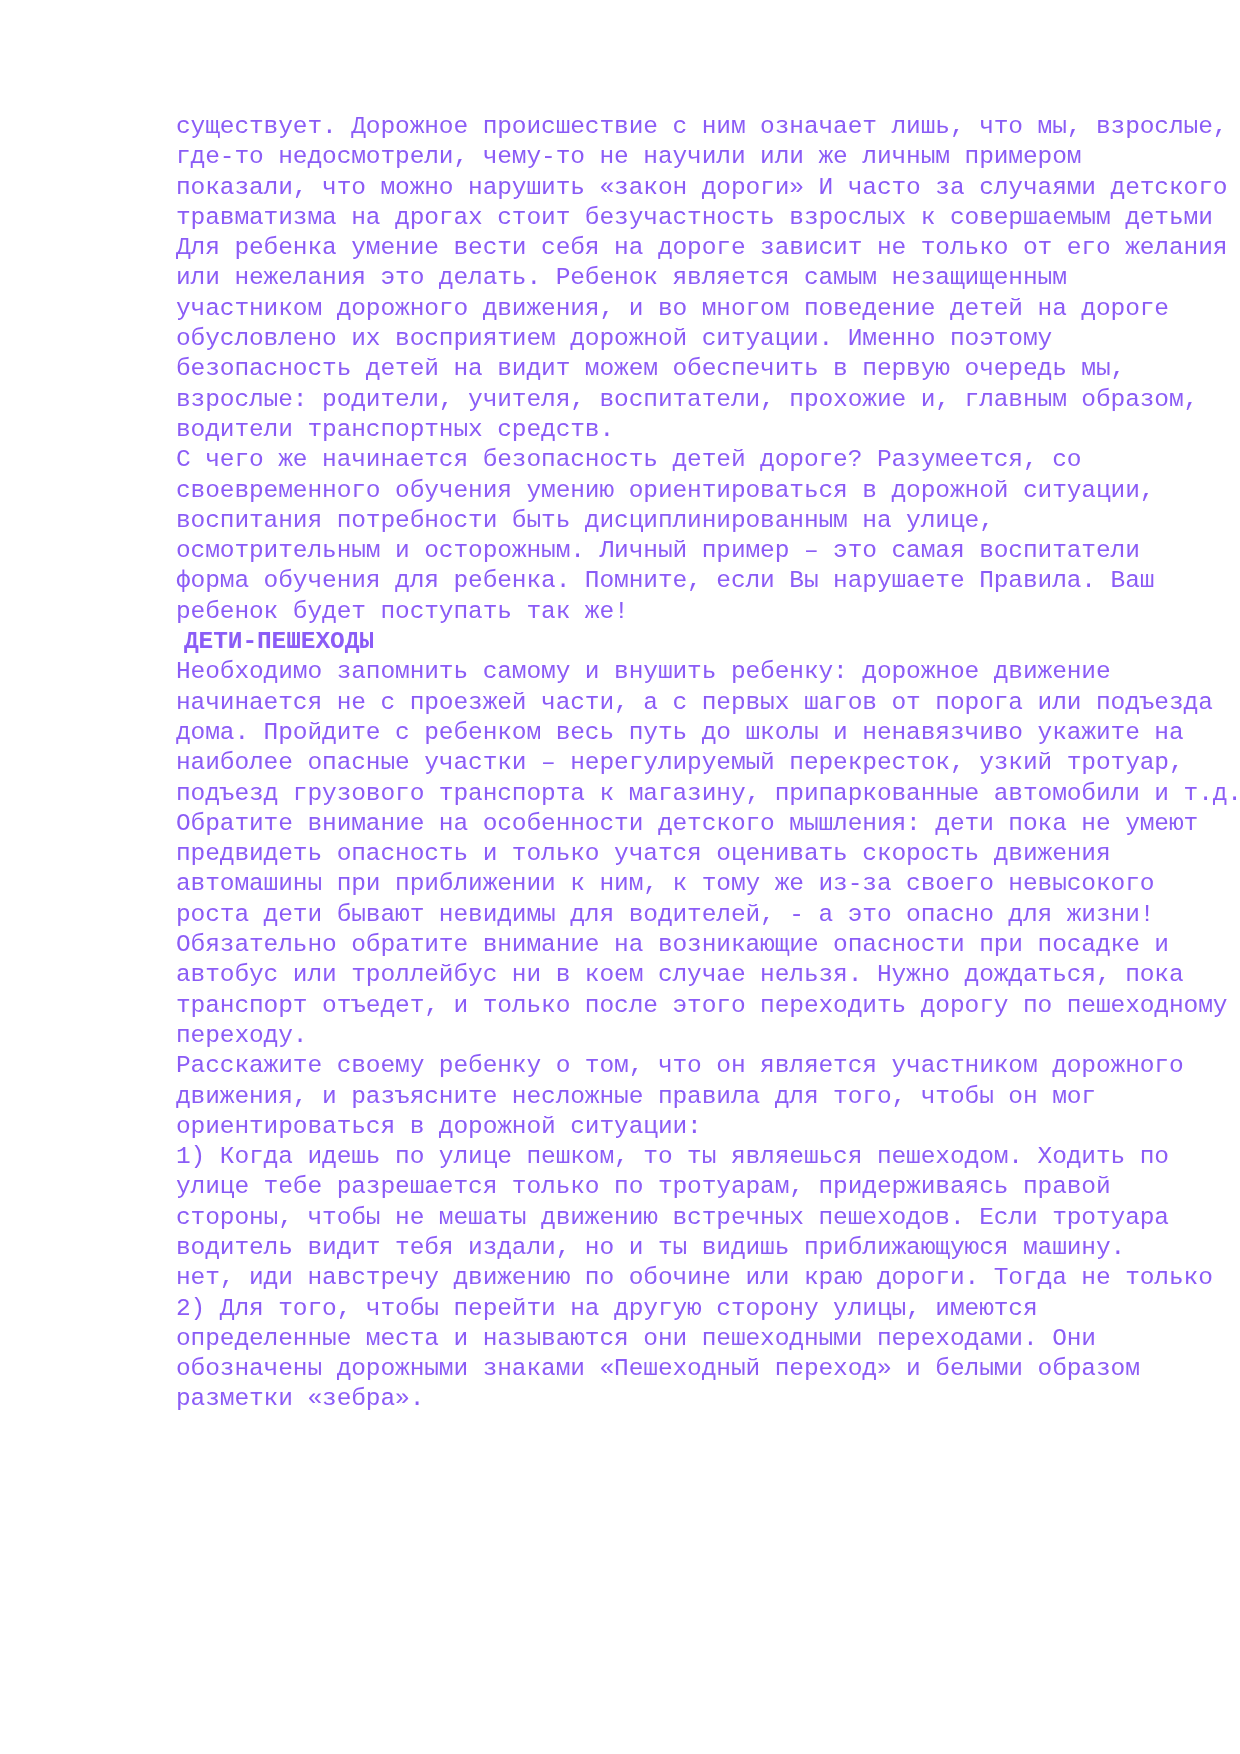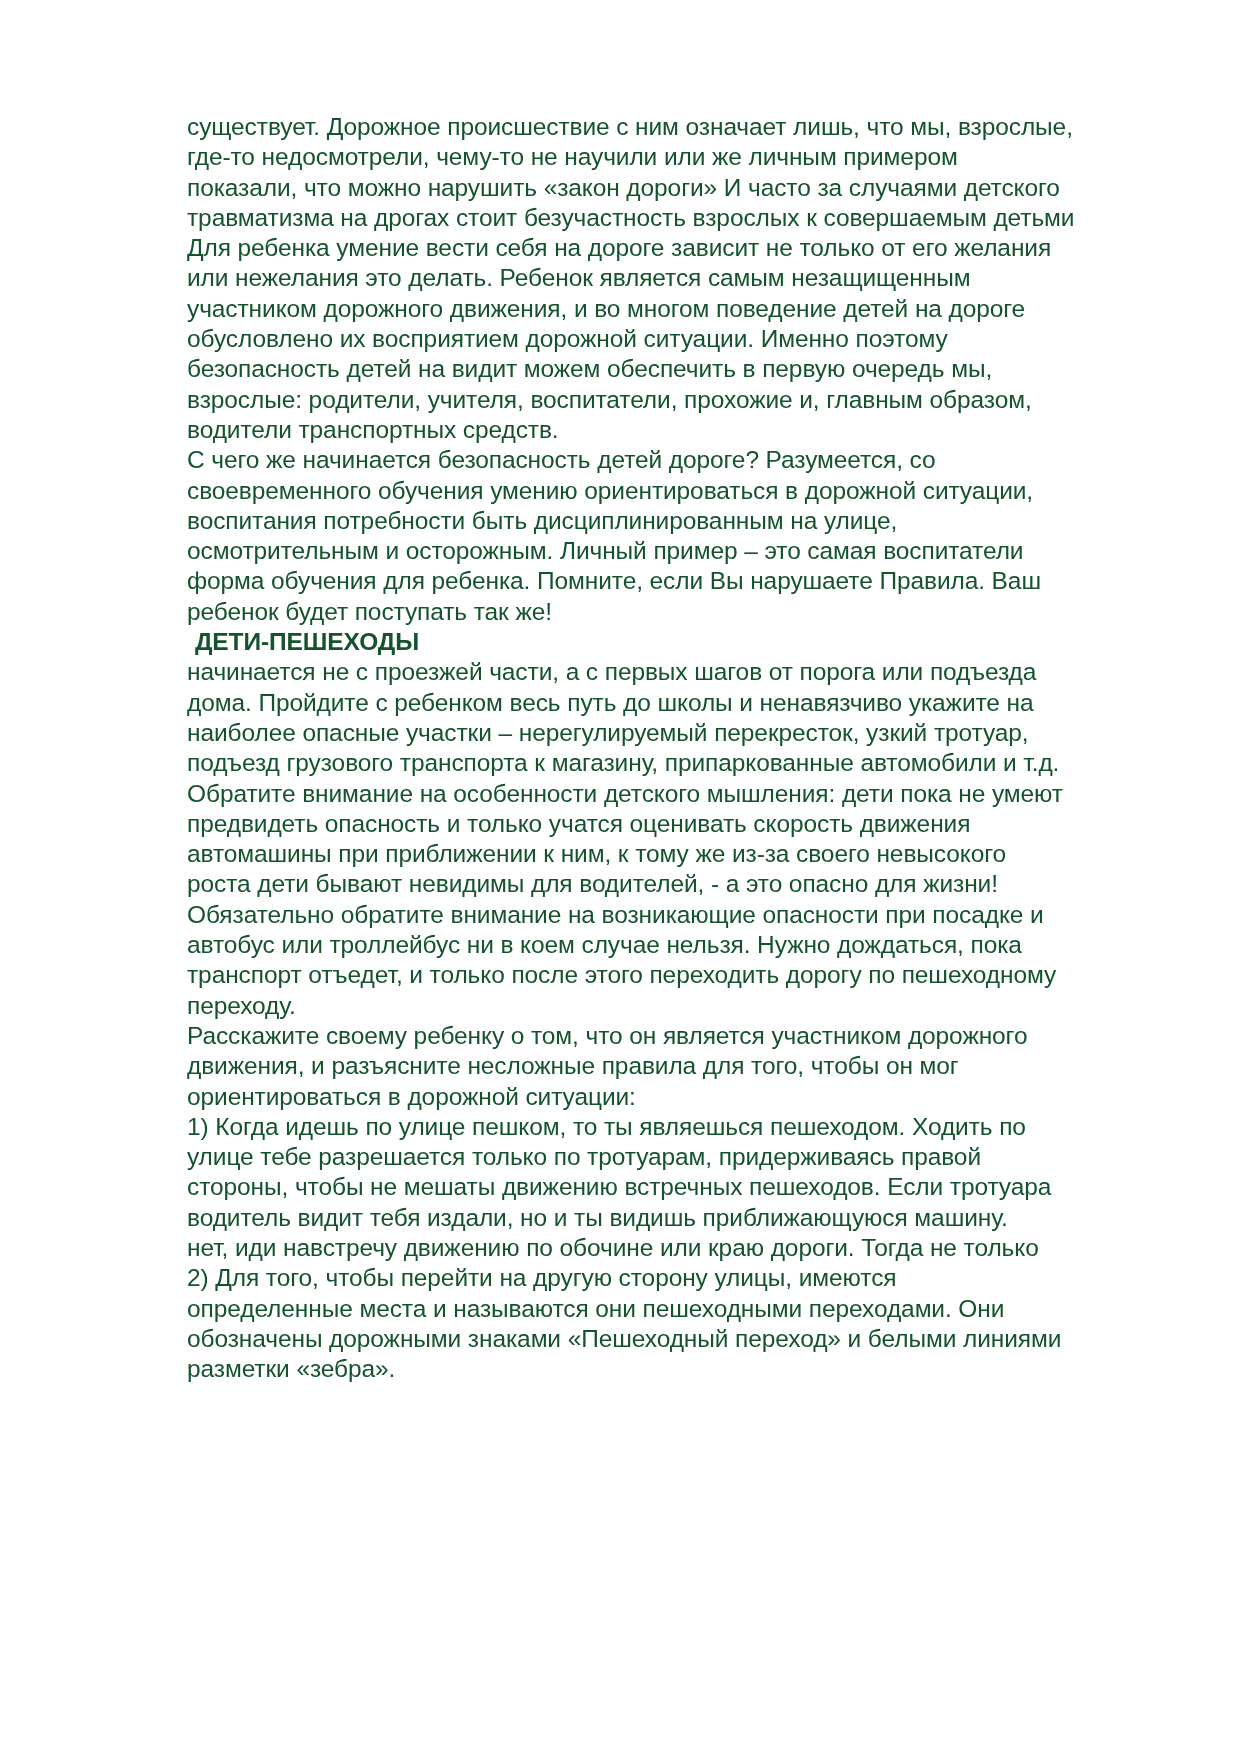--- a/index.html
+++ b/index.html
@@ -8,27 +8,27 @@
       background: #ffffff;
     }
     body {
       width: 1240px;
       height: 1754px;
       position: relative;
       overflow: hidden;
     }
     .page {
       position: absolute;
-      left: 187px;
+      left: 176px;
       top: 112px;
       width: 1010px;
-      font-family: Liberation Sans, sans-serif;
+      font-family: Liberation Mono, monospace;
       font-size: 24.5px;
       line-height: 30.3px;
-      color: #14532d;
+      color: #8b5cf6;
       letter-spacing: -0.1px;
     }
     .line {
       white-space: nowrap;
       display: block;
       height: 30.3px;
     }
     .heading {
       font-weight: bold;
       margin-left: 8px;
@@ -49,20 +49,21 @@
   <span class="line">безопасность детей на видит можем обеспечить в первую очередь мы,</span>
   <span class="line">взрослые: родители, учителя, воспитатели, прохожие и, главным образом,</span>
   <span class="line">водители транспортных средств.</span>
   <span class="line">С чего же начинается безопасность детей дороге? Разумеется, со</span>
   <span class="line">своевременного обучения умению ориентироваться в дорожной ситуации,</span>
   <span class="line">воспитания потребности быть дисциплинированным на улице,</span>
   <span class="line">осмотрительным и осторожным. Личный пример – это самая воспитатели</span>
   <span class="line">форма обучения для ребенка. Помните, если Вы нарушаете Правила. Ваш</span>
   <span class="line">ребенок будет поступать так же!</span>
   <span class="line heading">ДЕТИ-ПЕШЕХОДЫ</span>
+  <span class="line">Необходимо запомнить самому и внушить ребенку: дорожное движение</span>
   <span class="line">начинается не с проезжей части, а с первых шагов от порога или подъезда</span>
   <span class="line">дома. Пройдите с ребенком весь путь до школы и ненавязчиво укажите на</span>
   <span class="line">наиболее опасные участки – нерегулируемый перекресток, узкий тротуар,</span>
   <span class="line">подъезд грузового транспорта к магазину, припаркованные автомобили и т.д.</span>
   <span class="line">Обратите внимание на особенности детского мышления: дети пока не умеют</span>
   <span class="line">предвидеть опасность и только учатся оценивать скорость движения</span>
   <span class="line">автомашины при приближении к ним, к тому же из-за своего невысокого</span>
   <span class="line">роста дети бывают невидимы для водителей, - а это опасно для жизни!</span>
   <span class="line">Обязательно обратите внимание на возникающие опасности при посадке и</span>
   <span class="line">автобус или троллейбус ни в коем случае нельзя. Нужно дождаться, пока</span>
@@ -71,15 +72,15 @@
   <span class="line">Расскажите своему ребенку о том, что он является участником дорожного</span>
   <span class="line">движения, и разъясните несложные правила для того, чтобы он мог</span>
   <span class="line">ориентироваться в дорожной ситуации:</span>
   <span class="line">1) Когда идешь по улице пешком, то ты являешься пешеходом. Ходить по</span>
   <span class="line">улице тебе разрешается только по тротуарам, придерживаясь правой</span>
   <span class="line">стороны, чтобы не мешаты движению встречных пешеходов. Если тротуара</span>
   <span class="line">водитель видит тебя издали, но и ты видишь приближающуюся машину.</span>
   <span class="line">нет, иди навстречу движению по обочине или краю дороги. Тогда не только</span>
   <span class="line">2) Для того, чтобы перейти на другую сторону улицы, имеются</span>
   <span class="line">определенные места и называются они пешеходными переходами. Они</span>
-  <span class="line">обозначены дорожными знаками «Пешеходный переход» и белыми линиями</span>
+  <span class="line">обозначены дорожными знаками «Пешеходный переход» и белыми образом</span>
   <span class="line">разметки «зебра».</span>
 </div>
 
 </body></html>

